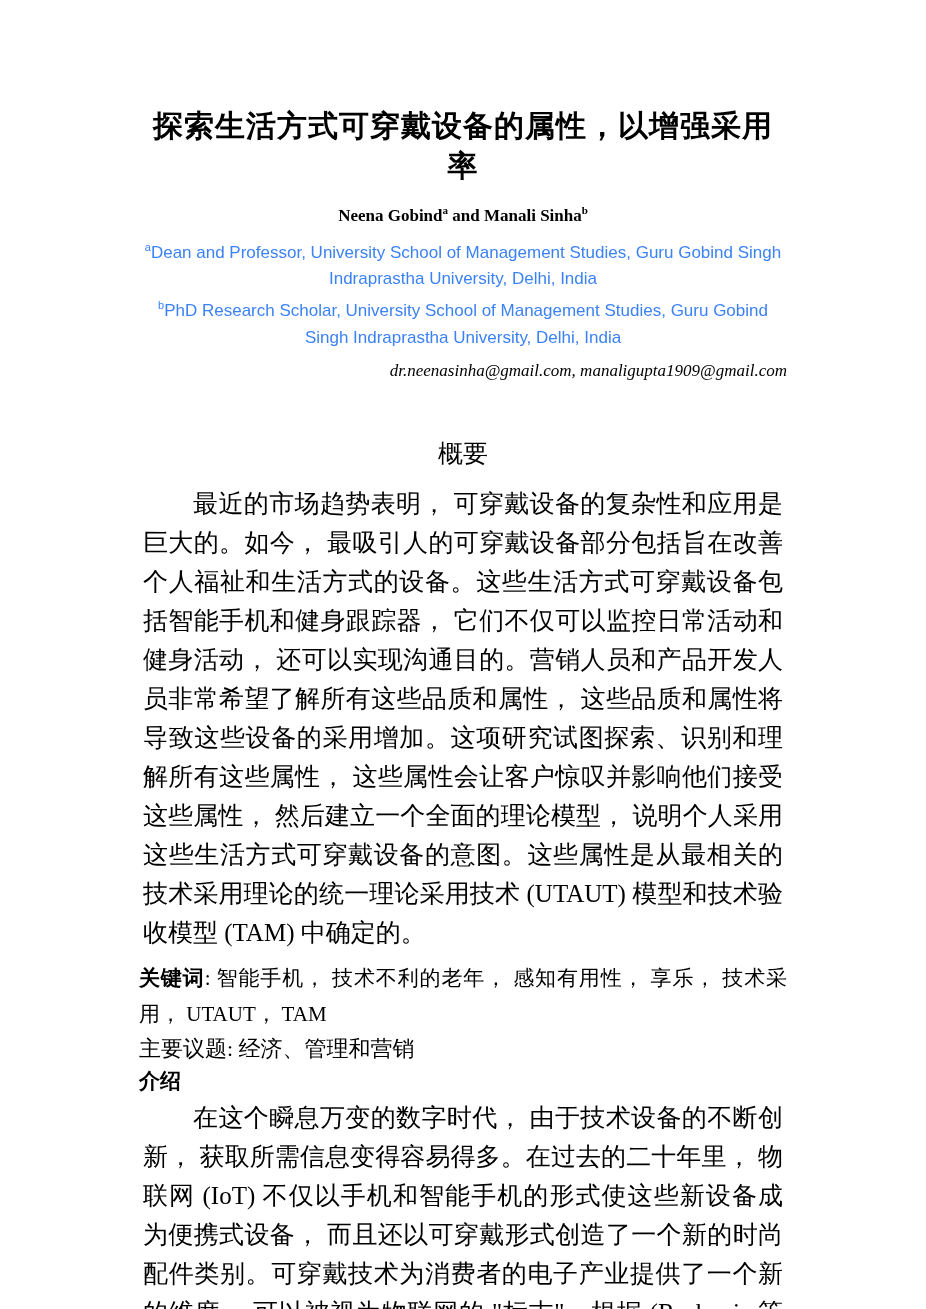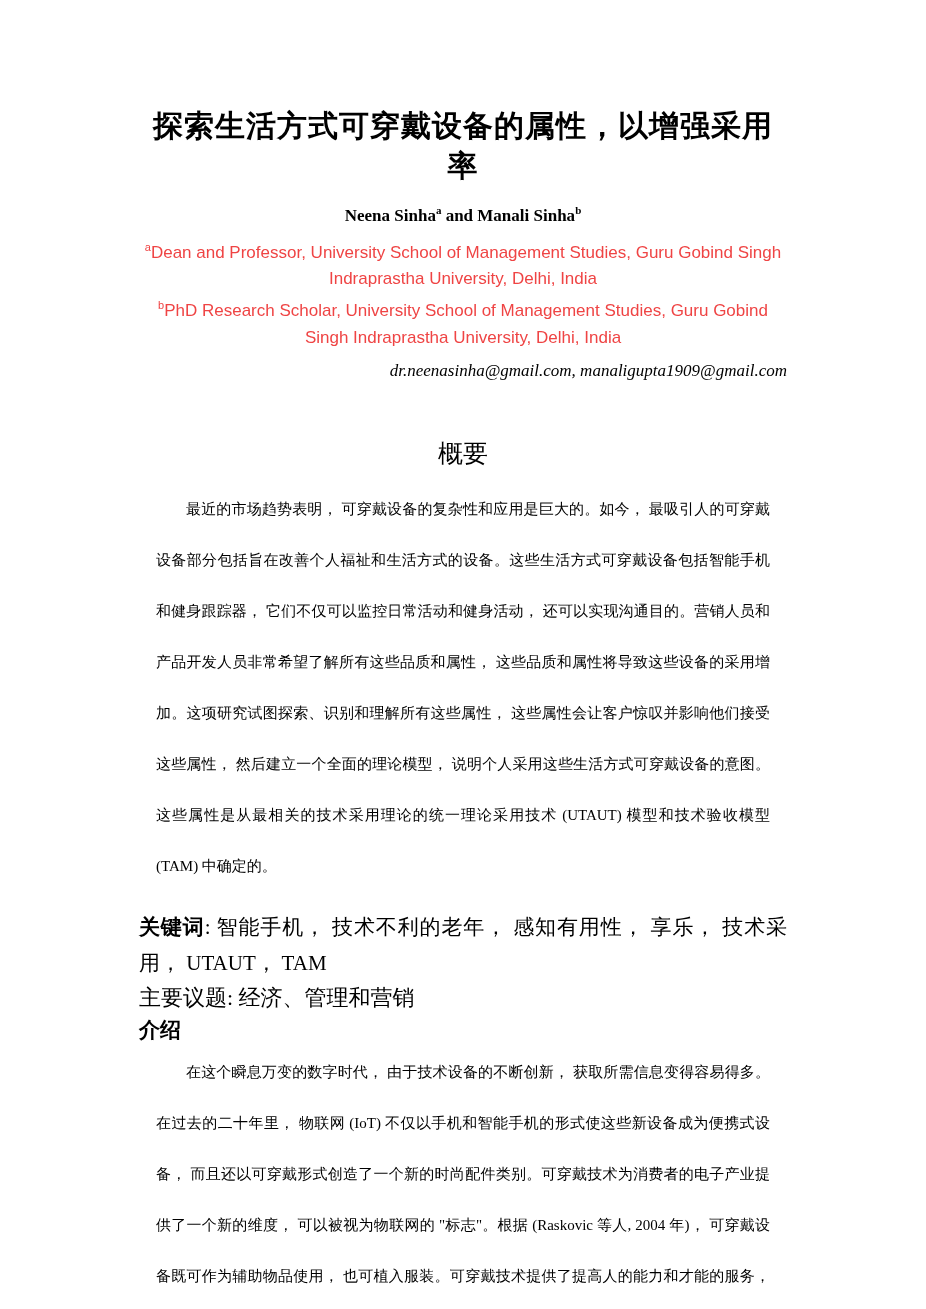--- a/index.html
+++ b/index.html
@@ -43,21 +43,21 @@
     font-size: 11px;
   }
   .affiliations {
     margin-top: 6px;
   }
   .affiliation-line {
     text-align: center;
     font-size: 17px;
     line-height: 27px;
     font-weight: 400;
-    color: #ef4444;
+    color: #3b82f6;
     font-family: "Liberation Sans", "DejaVu Sans", sans-serif;
   }
   .affiliation-line sup {
     font-size: 11px;
   }
   .emails-line {
     margin-top: 8px;
     text-align: right;
     font-style: italic;
     font-size: 17px;
@@ -66,26 +66,26 @@
   }
   .abstract-heading {
     margin-top: 54px;
     text-align: center;
     font-size: 25px;
     line-height: 33px;
     font-weight: 500;
     font-family: "Liberation Sans", "DejaVu Sans", sans-serif;
   }
   .para {
-    font-size: 15px;
-    line-height: 51px;
+    font-size: 25px;
+    line-height: 39px;
     text-align: justify;
     text-indent: 2em;
     font-family: "Liberation Serif", "DejaVu Serif", serif;
-    margin: 17px;
+    margin: 4px;
   }
   .abstract-body {
     margin-top: 14px;
   }
   .keywords-line {
     margin-top: 8px;
     font-size: 21px;
     line-height: 36px;
     text-align: justify;
     font-family: "Liberation Serif", "DejaVu Serif", serif;
@@ -111,21 +111,21 @@
 </style>
 </head>
 <body>
 
 <div class="page">
   <div class="content">
 
     <div class="paper-title">探索生活方式可穿戴设备的属性，以增强采用率</div>
 
     <div class="authors-line">
-      <span>Neena Sinha</span><sup>a</sup><span> and </span><span>Manali Sinha</span><sup>b</sup>
+      <span>Neena Gobind</span><sup>a</sup><span> and </span><span>Manali Sinha</span><sup>b</sup>
     </div>
 
     <div class="affiliations">
       <div class="affiliation-line">
         <sup>a</sup><span>Dean and Professor, University School of Management Studies, Guru Gobind Singh Indraprastha University, Delhi, India</span>
       </div>
       <div class="affiliation-line">
         <sup>b</sup><span>PhD Research Scholar, University School of Management Studies, Guru Gobind Singh Indraprastha University, Delhi, India</span>
       </div>
     </div>

